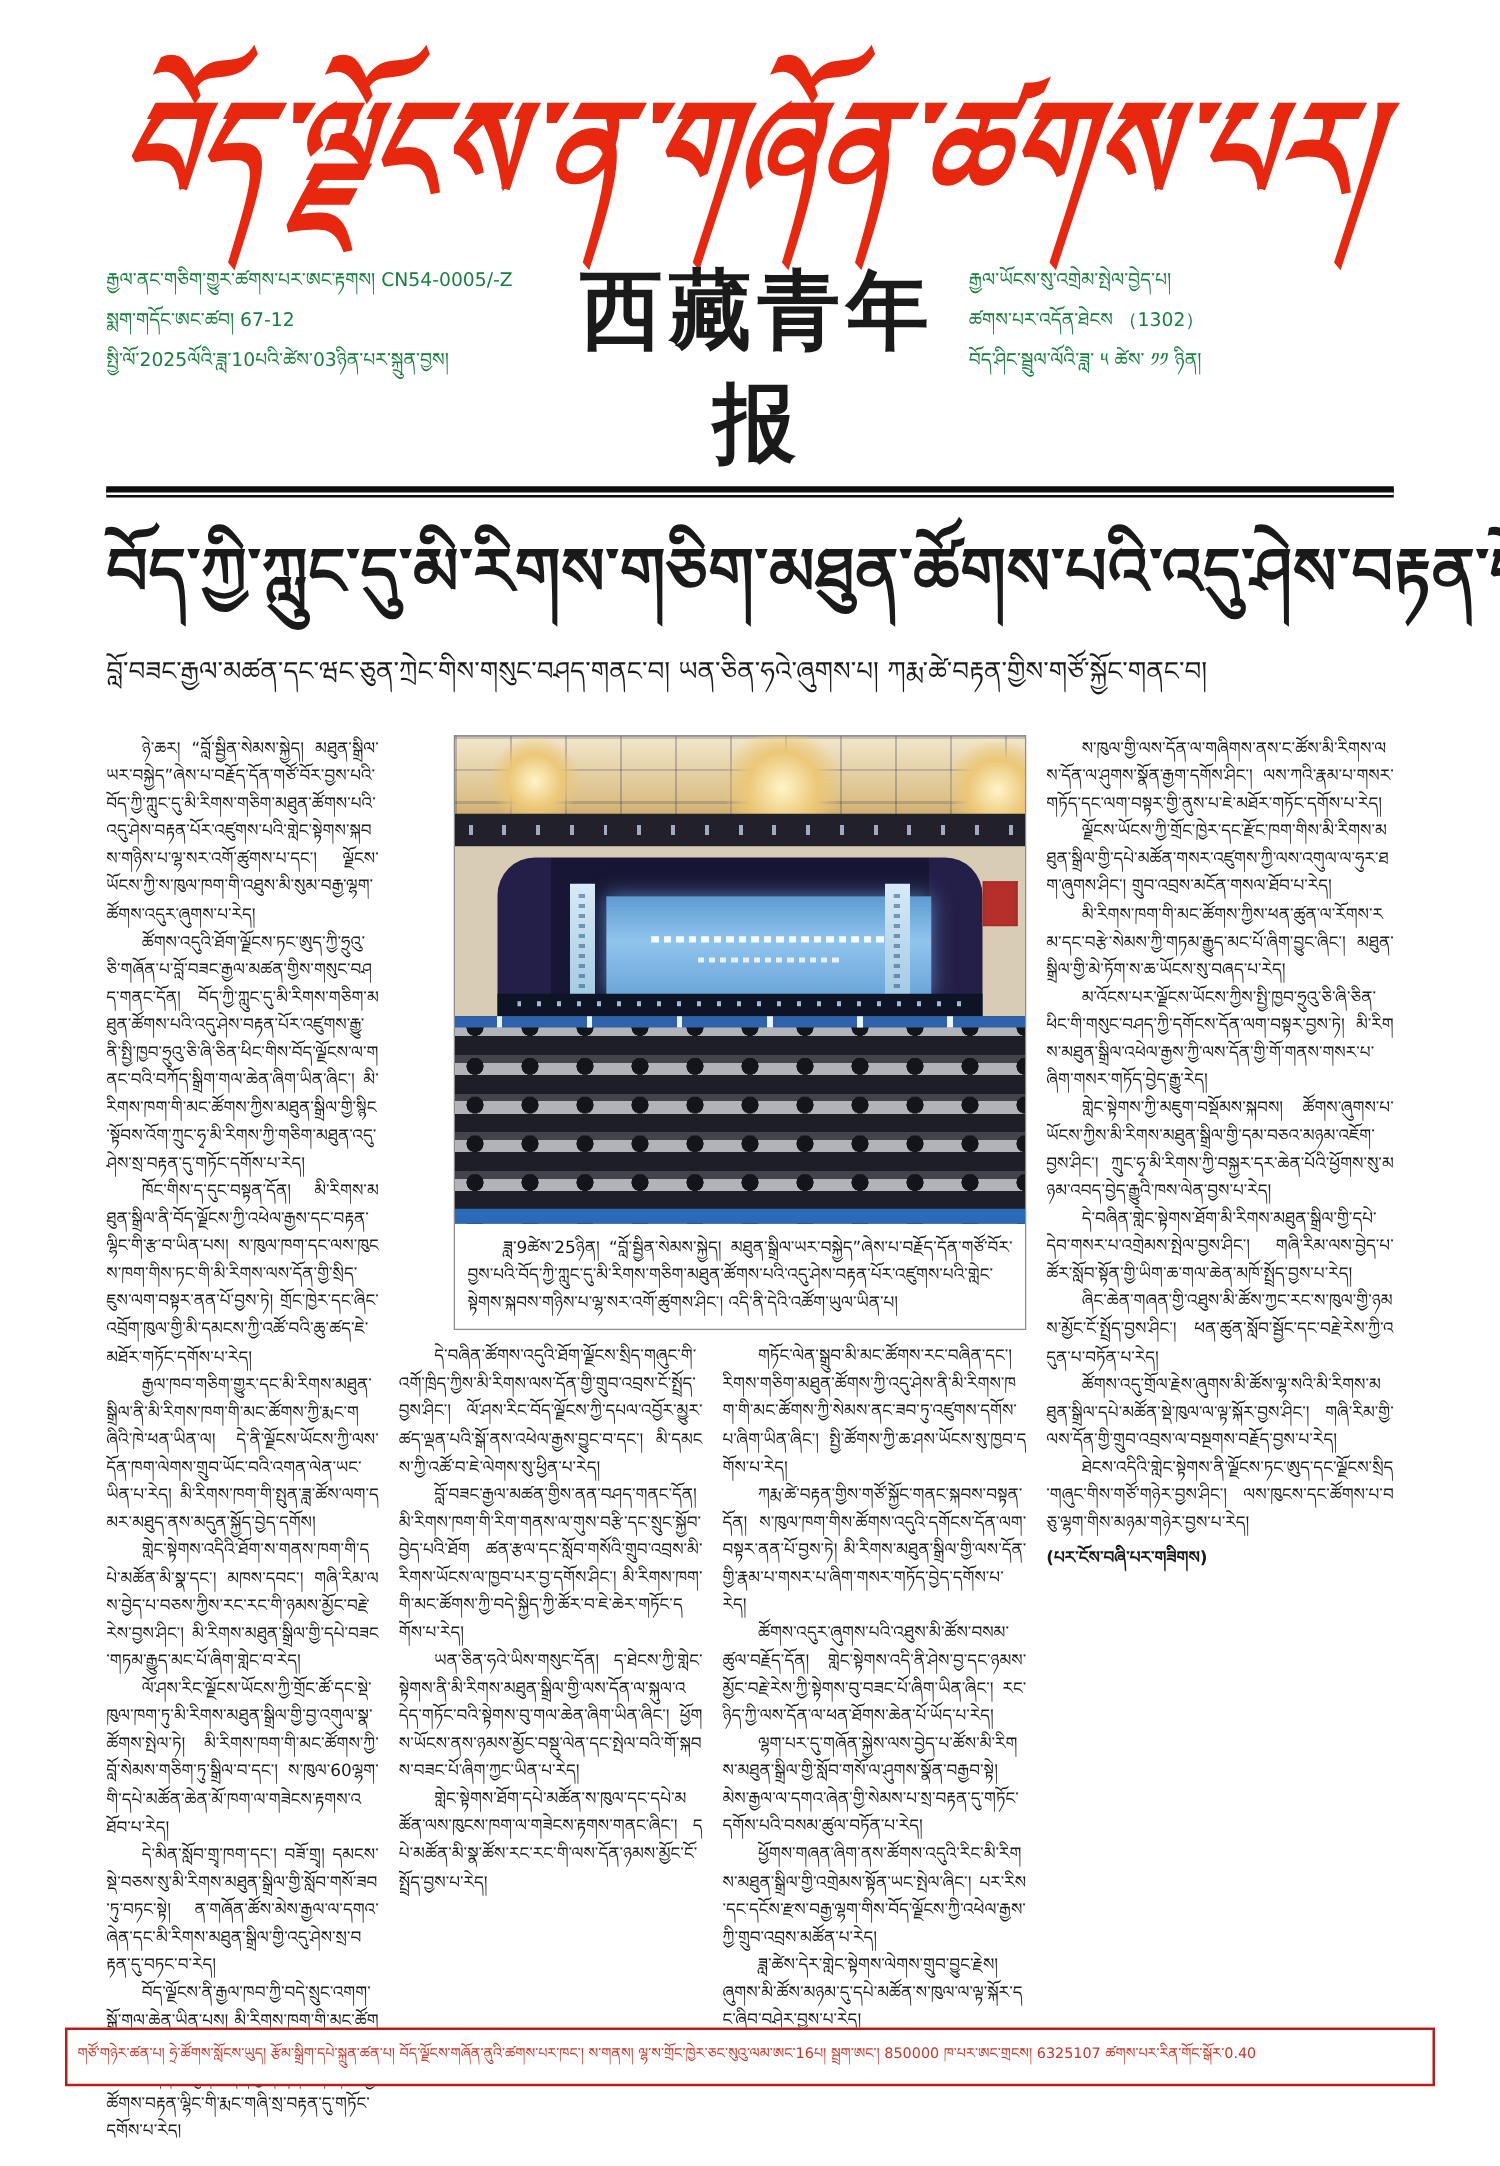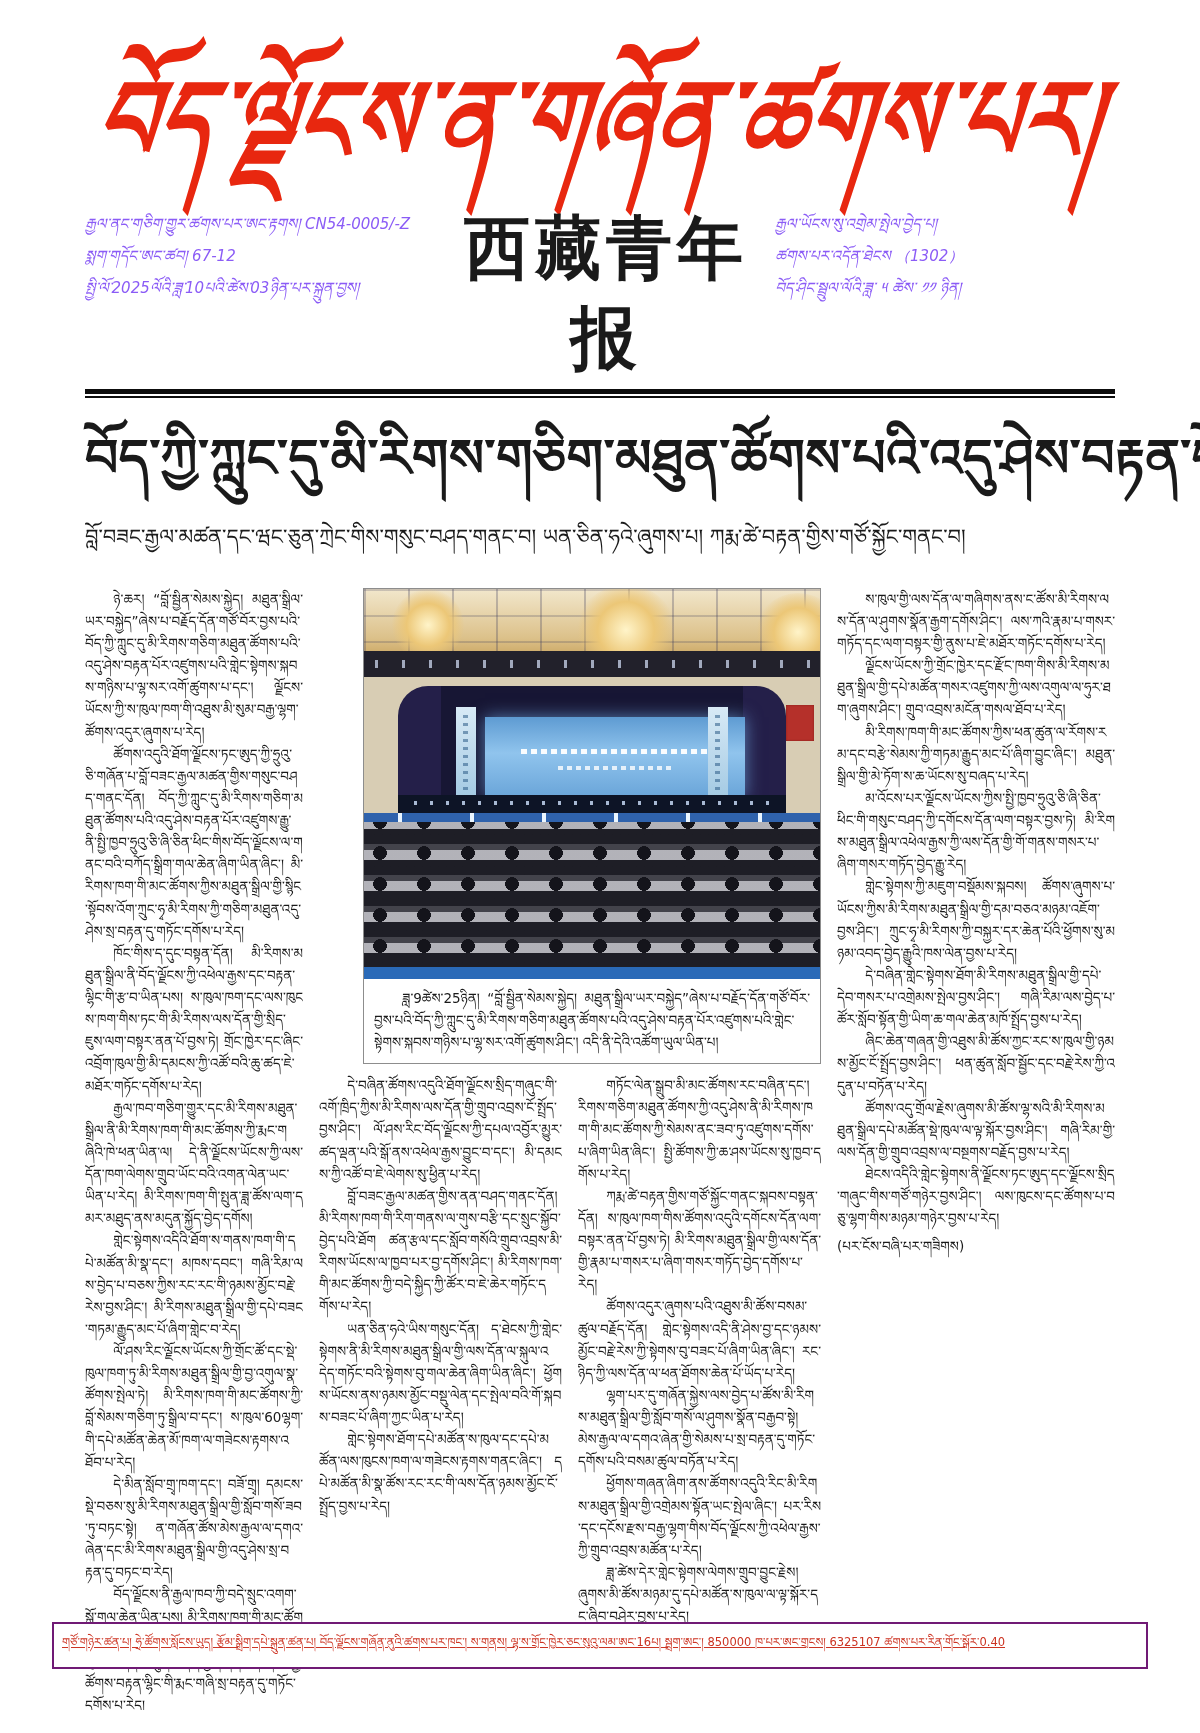--- a/index.html
+++ b/index.html
@@ -9,40 +9,40 @@
 
   
   .masthead { padding-top:62px; text-align:center; }
   .masthead-text { display:inline-block; color:#e8270f; font-size:92px; line-height:1.3;
     font-style:italic; transform:skewX(-7deg) scaleY(1.22); font-weight:bold; letter-spacing:2px; }
 
   
   .info-row { display:flex; align-items:flex-start; margin:26px 85px 0; }
   .info-block { width:352px; }
   .info-block.right { width:340px; }
-  .info-line { color:#8b5cf6; font-size:15px; line-height:2.15; white-space:nowrap; overflow:hidden;font-style:italic; }
+  .info-line { color:#15803d; font-size:15px; line-height:2.15; white-space:nowrap; overflow:hidden; }
   .title-cn { flex:1; text-align:center; font-size:66px; font-weight:900; letter-spacing:5px;
     line-height:1.3; transform:scaleY(1.05); font-family:"DejaVu Sans", sans-serif; }
 
   .rule { margin:10px 85px 0; height:7px; background:#0d0d0d; border-bottom:2px solid #fff; box-shadow:0 2px 0 #0d0d0d; }
 
   
   .headline { margin:22px 85px 0; text-align:center; }
   .headline .h-line { font-size:52px; font-weight:bold; line-height:1.55; letter-spacing:0.5px; white-space:nowrap;margin-top:12px; }
   .subhead { margin:14px 85px 0; font-size:21px; font-weight:normal; white-space:nowrap; overflow:hidden; }
 
   
   .cols { display:flex; gap:16px; margin:16px 85px 0; height:1122px; overflow:hidden; }
   .col { overflow:hidden; }
   .col-1 { width:218px; flex:none; }
   .center-wrap { width:502px; flex:none; }
   .col-4 { flex:1; }
   .col p, .caption { font-size:13.5px; line-height:1.64; text-align:justify; word-break:break-all; }
   .col p { text-indent:2.1em; }
-  .attribution { text-align:right; text-indent:0 !important; font-weight:normal; margin-top:6px; }
+  .attribution { text-align:right; text-indent:0 !important; font-weight:bold; margin-top:6px; }
 
   
   .photo-box { border:1px solid #8d8d8d; background:#fff;margin-left:44px; }
   .ph { position:relative; height:390px; background:#2e2e38; overflow:hidden; }
   .ph-ceiling { position:absolute; top:0; left:0; right:0; height:70px;
     background:linear-gradient(180deg,#f2e7cc,#dcc18a 70%,#c8a35e); }
   .ph-coffer { position:absolute; top:0; left:0; right:0; height:70px;
     background:repeating-linear-gradient(90deg, rgba(55,55,90,.28) 0 2px, transparent 2px 44px),
                repeating-linear-gradient(180deg, rgba(55,55,90,.22) 0 2px, transparent 2px 26px); }
   .chand { position:absolute; border-radius:50%;
@@ -81,22 +81,22 @@
     background-size:44px 31px, auto; background-repeat:repeat; }
   .table-mid { position:absolute; top:224px; left:0; right:0; height:9px; background:#2f62ac;
     background-image:repeating-linear-gradient(90deg, transparent 0 34px, #eaf5ff 34px 38px, transparent 38px 72px); }
   .front-strip { position:absolute; bottom:0; left:0; right:0; height:12px; background:#2a6ab8; }
   .caption { padding:8px 10px 10px; text-indent:2.1em; }
 
   .center-cols { display:flex; gap:16px; margin-top:10px; height:642px; overflow:hidden; }
   .center-cols .col { flex:1 1 0; }
 
   
-  .footer-bar { position:absolute; left:52px; right:52px; bottom:64px; border:2px solid #701a75;
-    padding:5px 8px; color:#cc3322; font-size:11.5px; white-space:nowrap; overflow:hidden; background:#fff;text-decoration:underline; }
+  .footer-bar { position:absolute; left:52px; right:52px; bottom:64px; border:2px solid #b91c1c;
+    padding:5px 8px; color:#cc3322; font-size:11.5px; white-space:nowrap; overflow:hidden; background:#fff; }
 </style>
 </head>
 <body>
 
 <div class="sheet">
 
   <div class="masthead">
     <span class="masthead-text">བོད་ལྗོངས་ན་གཞོན་ཚགས་པར།</span>
   </div>
 

